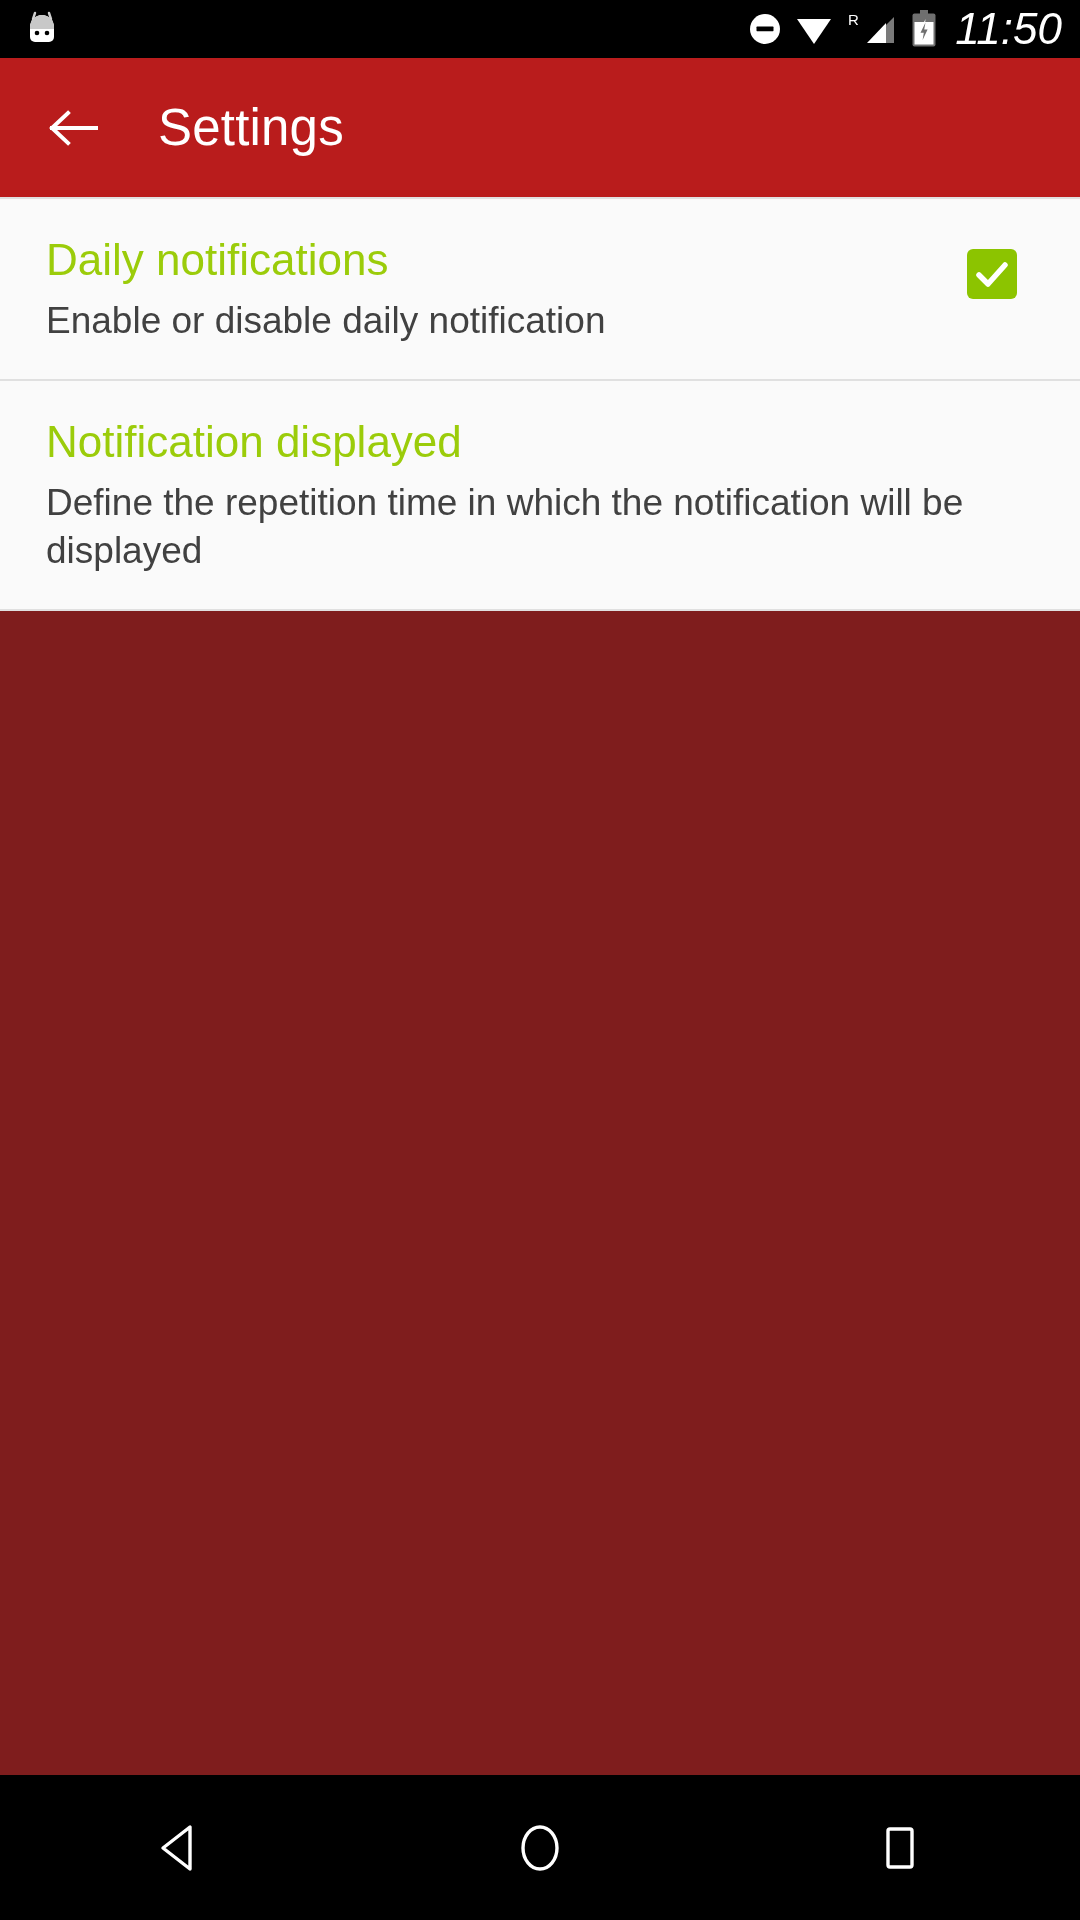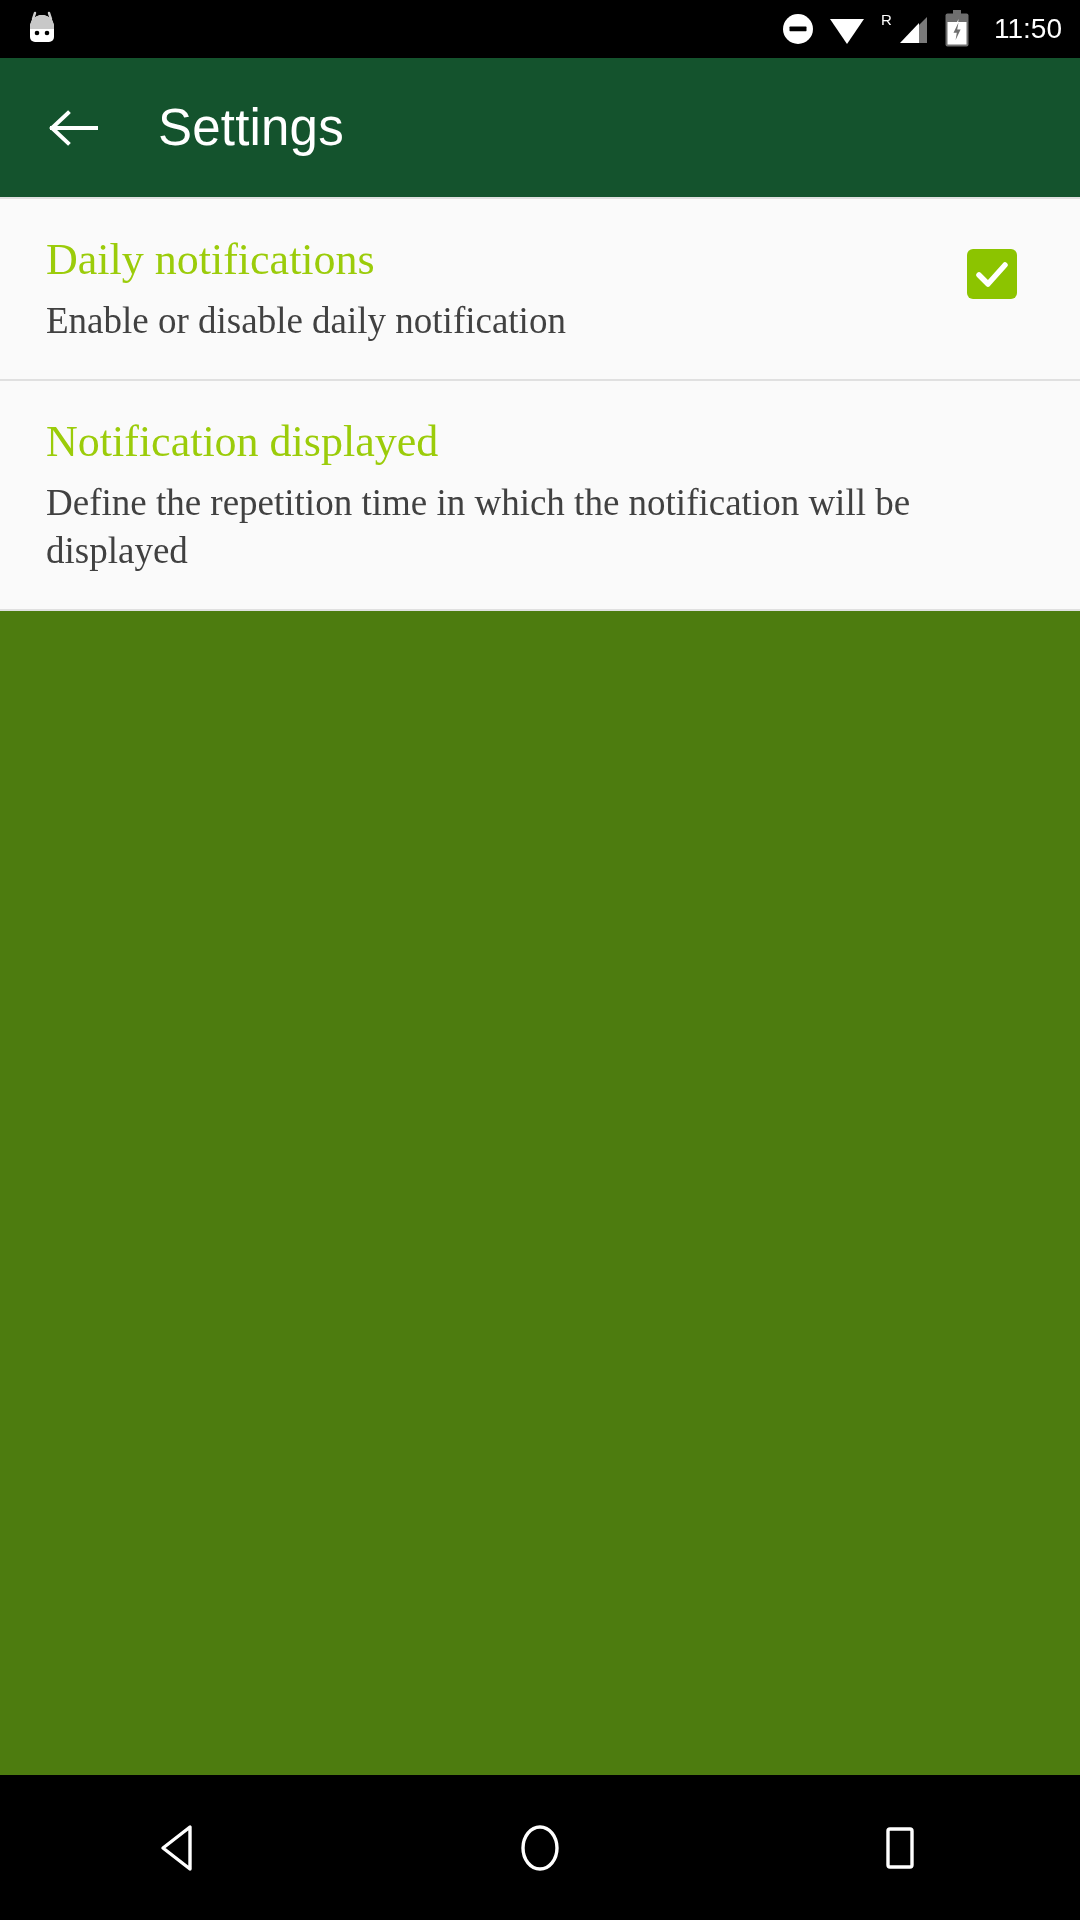--- a/index.html
+++ b/index.html
@@ -51,31 +51,32 @@
   .wifi-icon { width: 38px; height: 34px; display: block; }
   .signal-wrap {
     position: relative;
     width: 52px;
     height: 36px;
   }
   .signal-icon { width: 52px; height: 36px; display: block; }
   .battery-icon { width: 26px; height: 38px; display: block; }
   .clock {
     color: #ffffff;
-    font-size: 28px;
+    font-size: 44px;
     line-height: 40px;
     letter-spacing: 0px;
     font-weight: 400;
-    margin-left: 11px;
+    margin-left: 5px;
+    font-style: italic;
   }
 
   
   .app-bar {
     height: 139px;
-    background: #14532d;
+    background: #b91c1c;
     display: flex;
     align-items: center;
     padding-left: 38px;
     flex: 0 0 auto;
   }
   .back-btn {
     width: 72px;
     height: 72px;
     display: flex;
     align-items: center;
@@ -88,23 +89,22 @@
     font-size: 51px;
     line-height: 56px;
     font-weight: 400;
     margin-left: 48px;
     letter-spacing: 0.2px;
   }
 
   
   .pref-list {
     flex: 1 1 auto;
-    background: #4d7c0f;
+    background: #7f1d1d;
     overflow: hidden;
-    font-family: Liberation Serif, serif;
   }
   .pref-row {
     display: flex;
     align-items: flex-start;
     padding: 36px 42px 34px 46px;
     background: #fafafa;
     cursor: pointer;
     box-sizing: border-box;
   }
   .pref-text {

